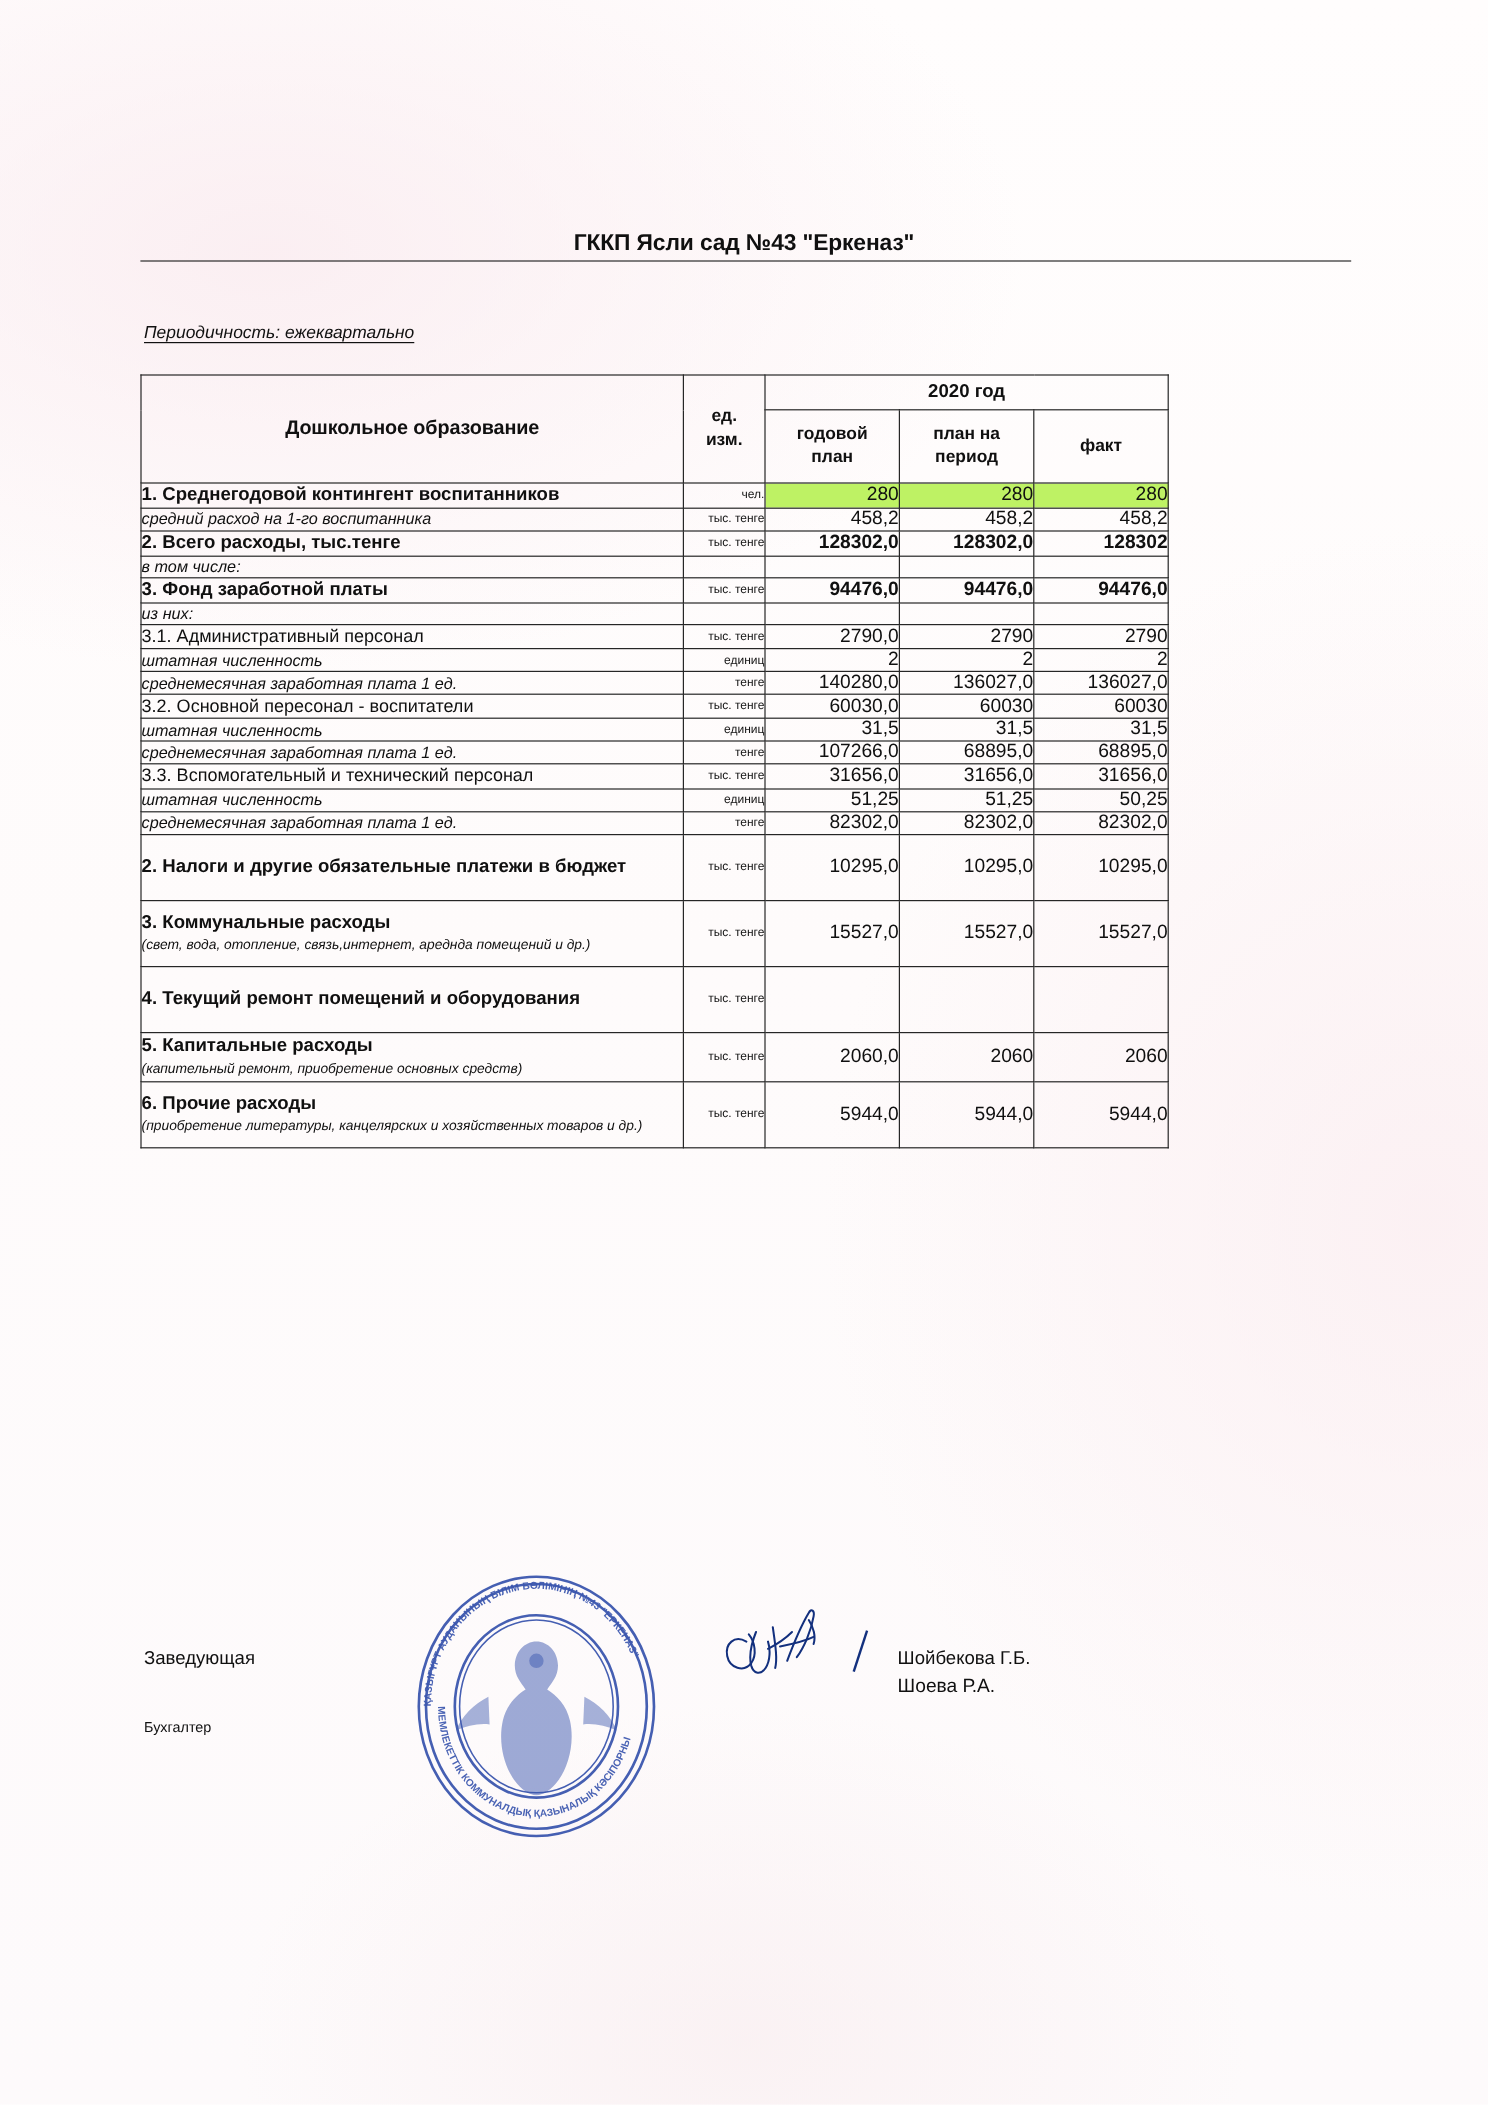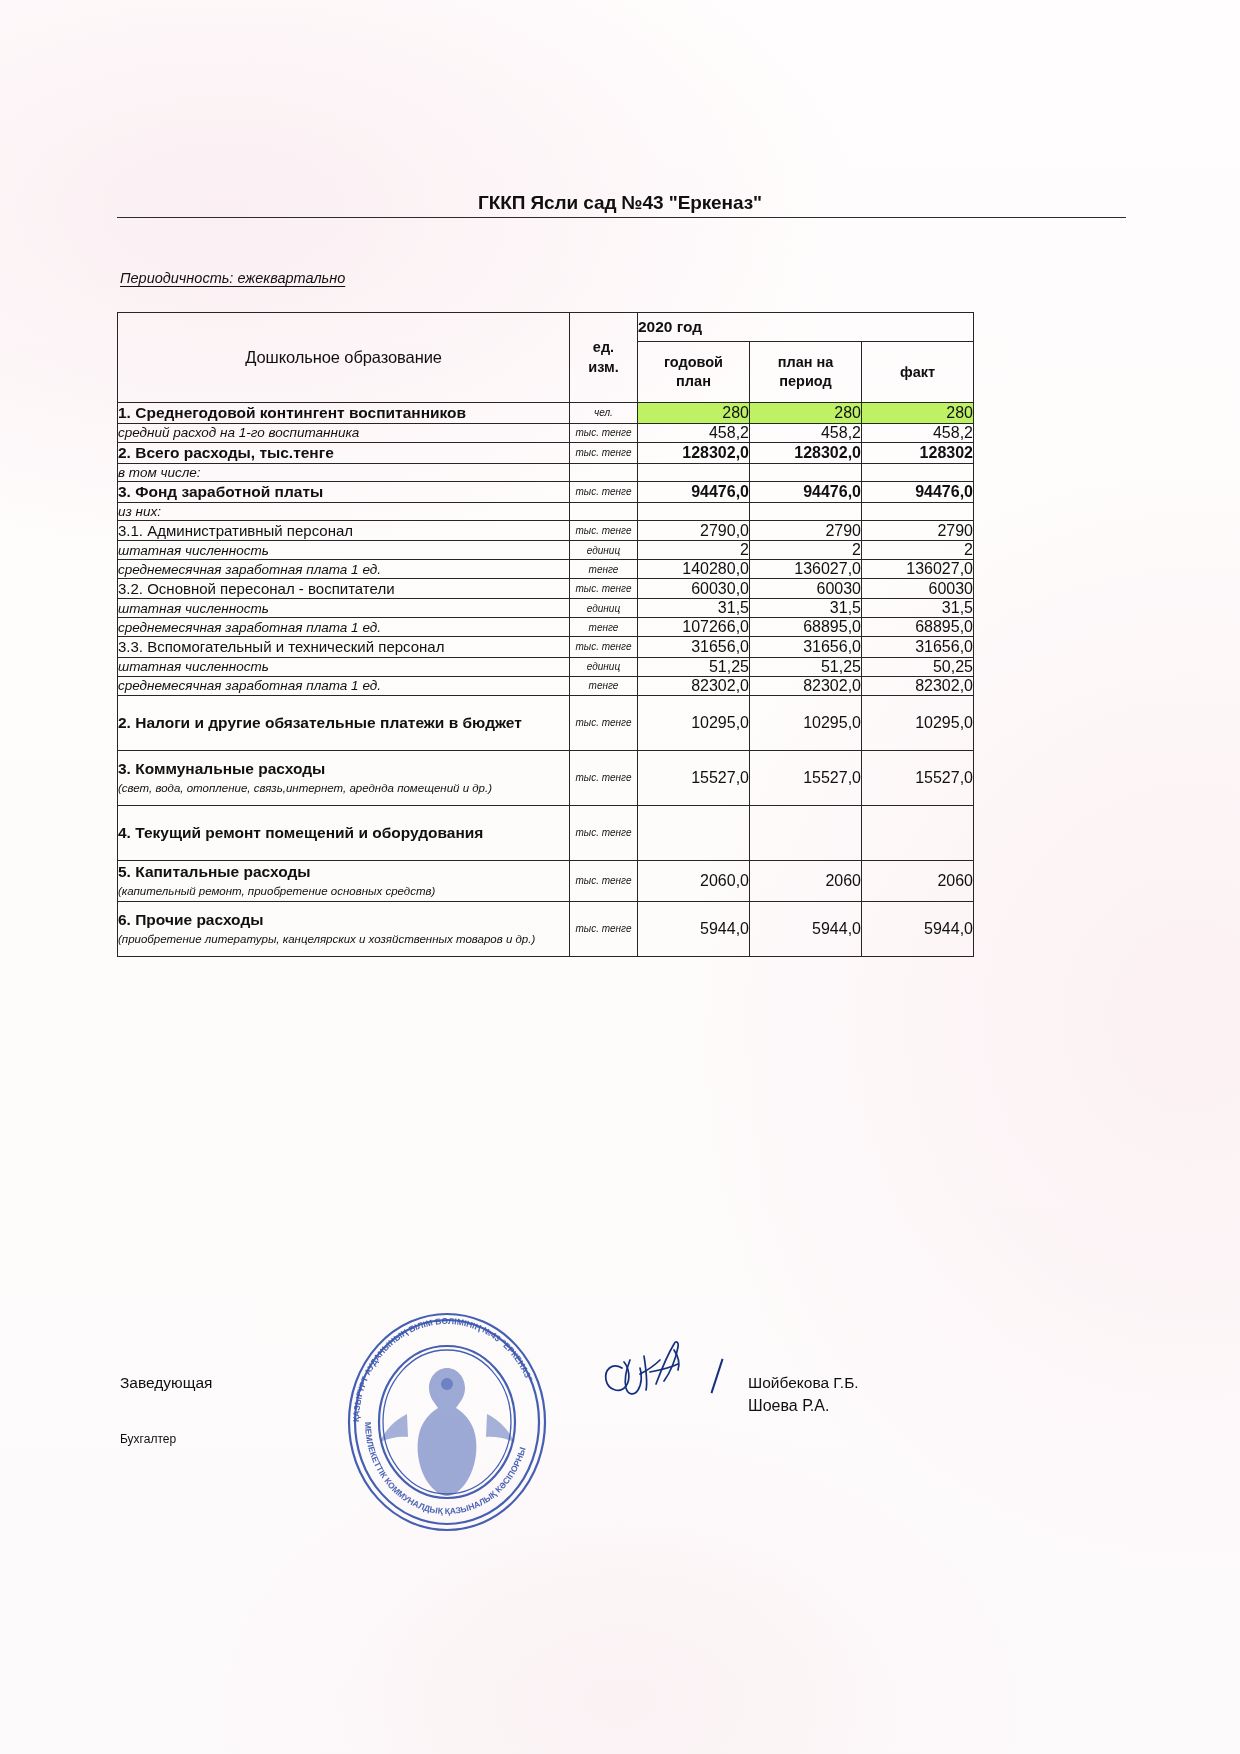--- a/index.html
+++ b/index.html
@@ -109,34 +109,34 @@
   }
   .c-name  { width: 452px; }
   .c-unit  { width: 68px; }
   .c-plan  { width: 112px; }
   .c-per   { width: 112px; }
   .c-fact  { width: 112px; }
 
   
   .th-main {
     text-align: center;
-    font-weight: normal;
+    font-weight: bold;
     font-size: 16.5px;
     height: 88px;
     letter-spacing: -0.1px;
   }
   .th-unit {
     text-align: center;
     font-weight: bold;
     font-size: 14.5px;
     line-height: 1.35;
     height: 88px;
   }
   .th-year {
-    text-align: left;
+    text-align: center;
     font-weight: bold;
     font-size: 15.5px;
     height: 28px;
   }
   .th-sub {
     text-align: center;
     font-weight: bold;
     font-size: 14.5px;
     line-height: 1.3;
     height: 60px;
@@ -152,23 +152,22 @@
   .cell-name.ital   { font-style: italic; font-size: 13.5px; font-weight: normal; }
   .cell-name .sub {
     display: block;
     font-style: italic;
     font-weight: normal;
     font-size: 11.5px;
     line-height: 1.25;
     margin-top: 2px;
   }
   .cell-unit {
-    text-align: center;
+    text-align: right;
     font-size: 10px;
-    font-style: italic;
     color: #141414;
     padding: 2px;
   }
   .cell-num {
     text-align: right;
     padding: 4px 10px 4px 4px;
     font-size: 16px;
     white-space: nowrap;
   }
   .cell-num.bold { font-weight: bold; }

